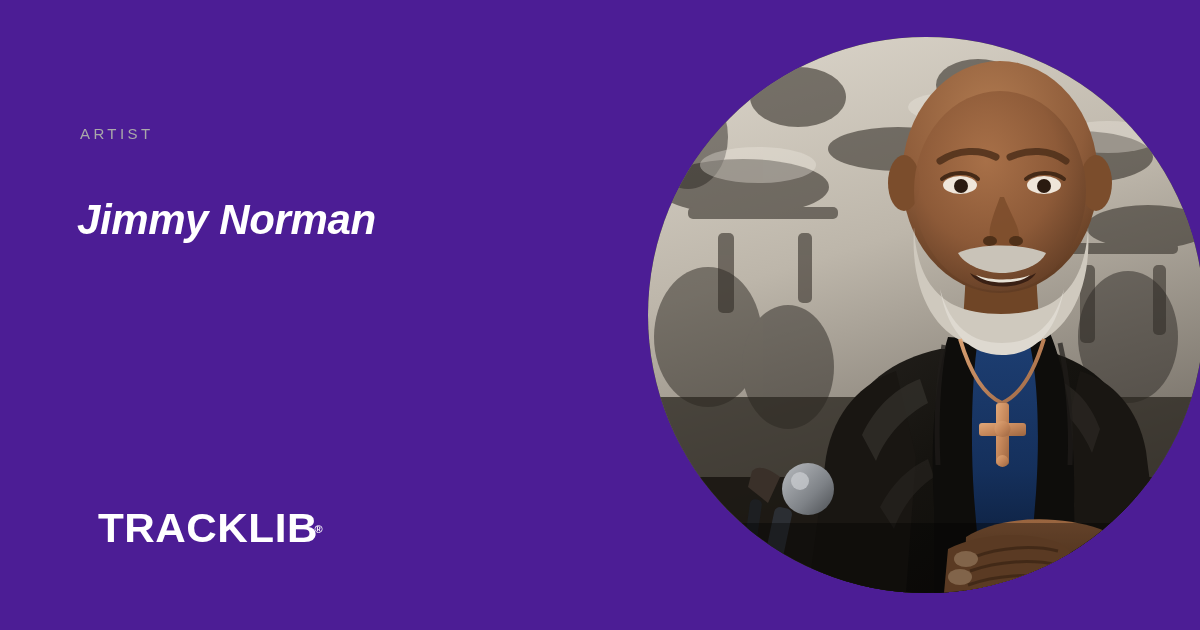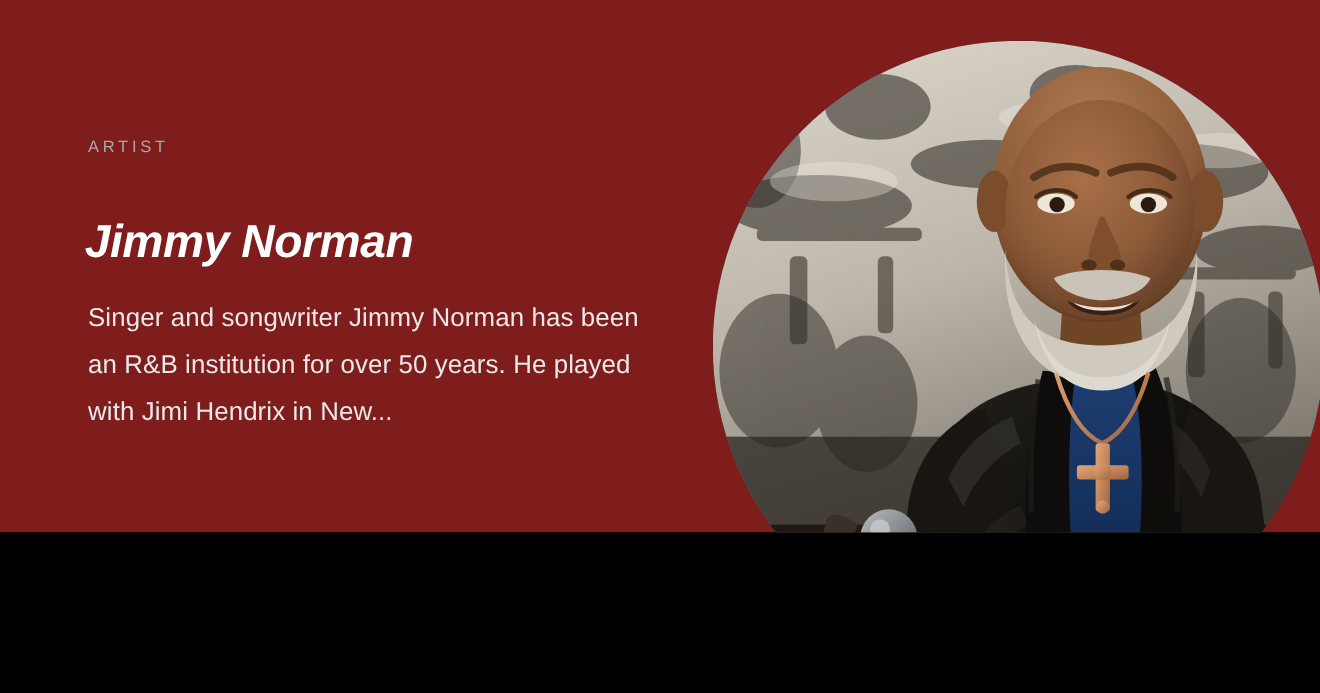--- a/index.html
+++ b/index.html
@@ -8,22 +8,22 @@
     background: #000000;
   }
   body {
     font-family: "Liberation Sans", sans-serif;
     -webkit-font-smoothing: antialiased;
   }
 
   .card {
     position: relative;
     width: 1200px;
-    height: 484px;
-    background: #7f1d1d;
+    height: 630px;
+    background: #4c1d95;
     overflow: hidden;
   }
 
   
   .text-col {
     position: absolute;
     left: 80px;
     top: 0;
     width: 530px;
     height: 630px;
@@ -113,21 +113,20 @@
 </head>
 <body>
 
 <div class="card">
 
   <div class="text-col">
     <div class="eyebrow">ARTIST</div>
 
     <h1 class="title">Jimmy Norman</h1>
 
-    <p class="description">Singer and songwriter Jimmy Norman has been an R&amp;B institution for over 50 years. He played with Jimi Hendrix in New...</p>
   </div>
 
   <div class="logo">
     <span class="logo-word">TRACKLIB</span>
     <span class="logo-reg">®</span>
   </div>
 
   <div class="portrait-clip">
     <svg class="portrait-svg" viewBox="0 0 556 556">
       <defs>

